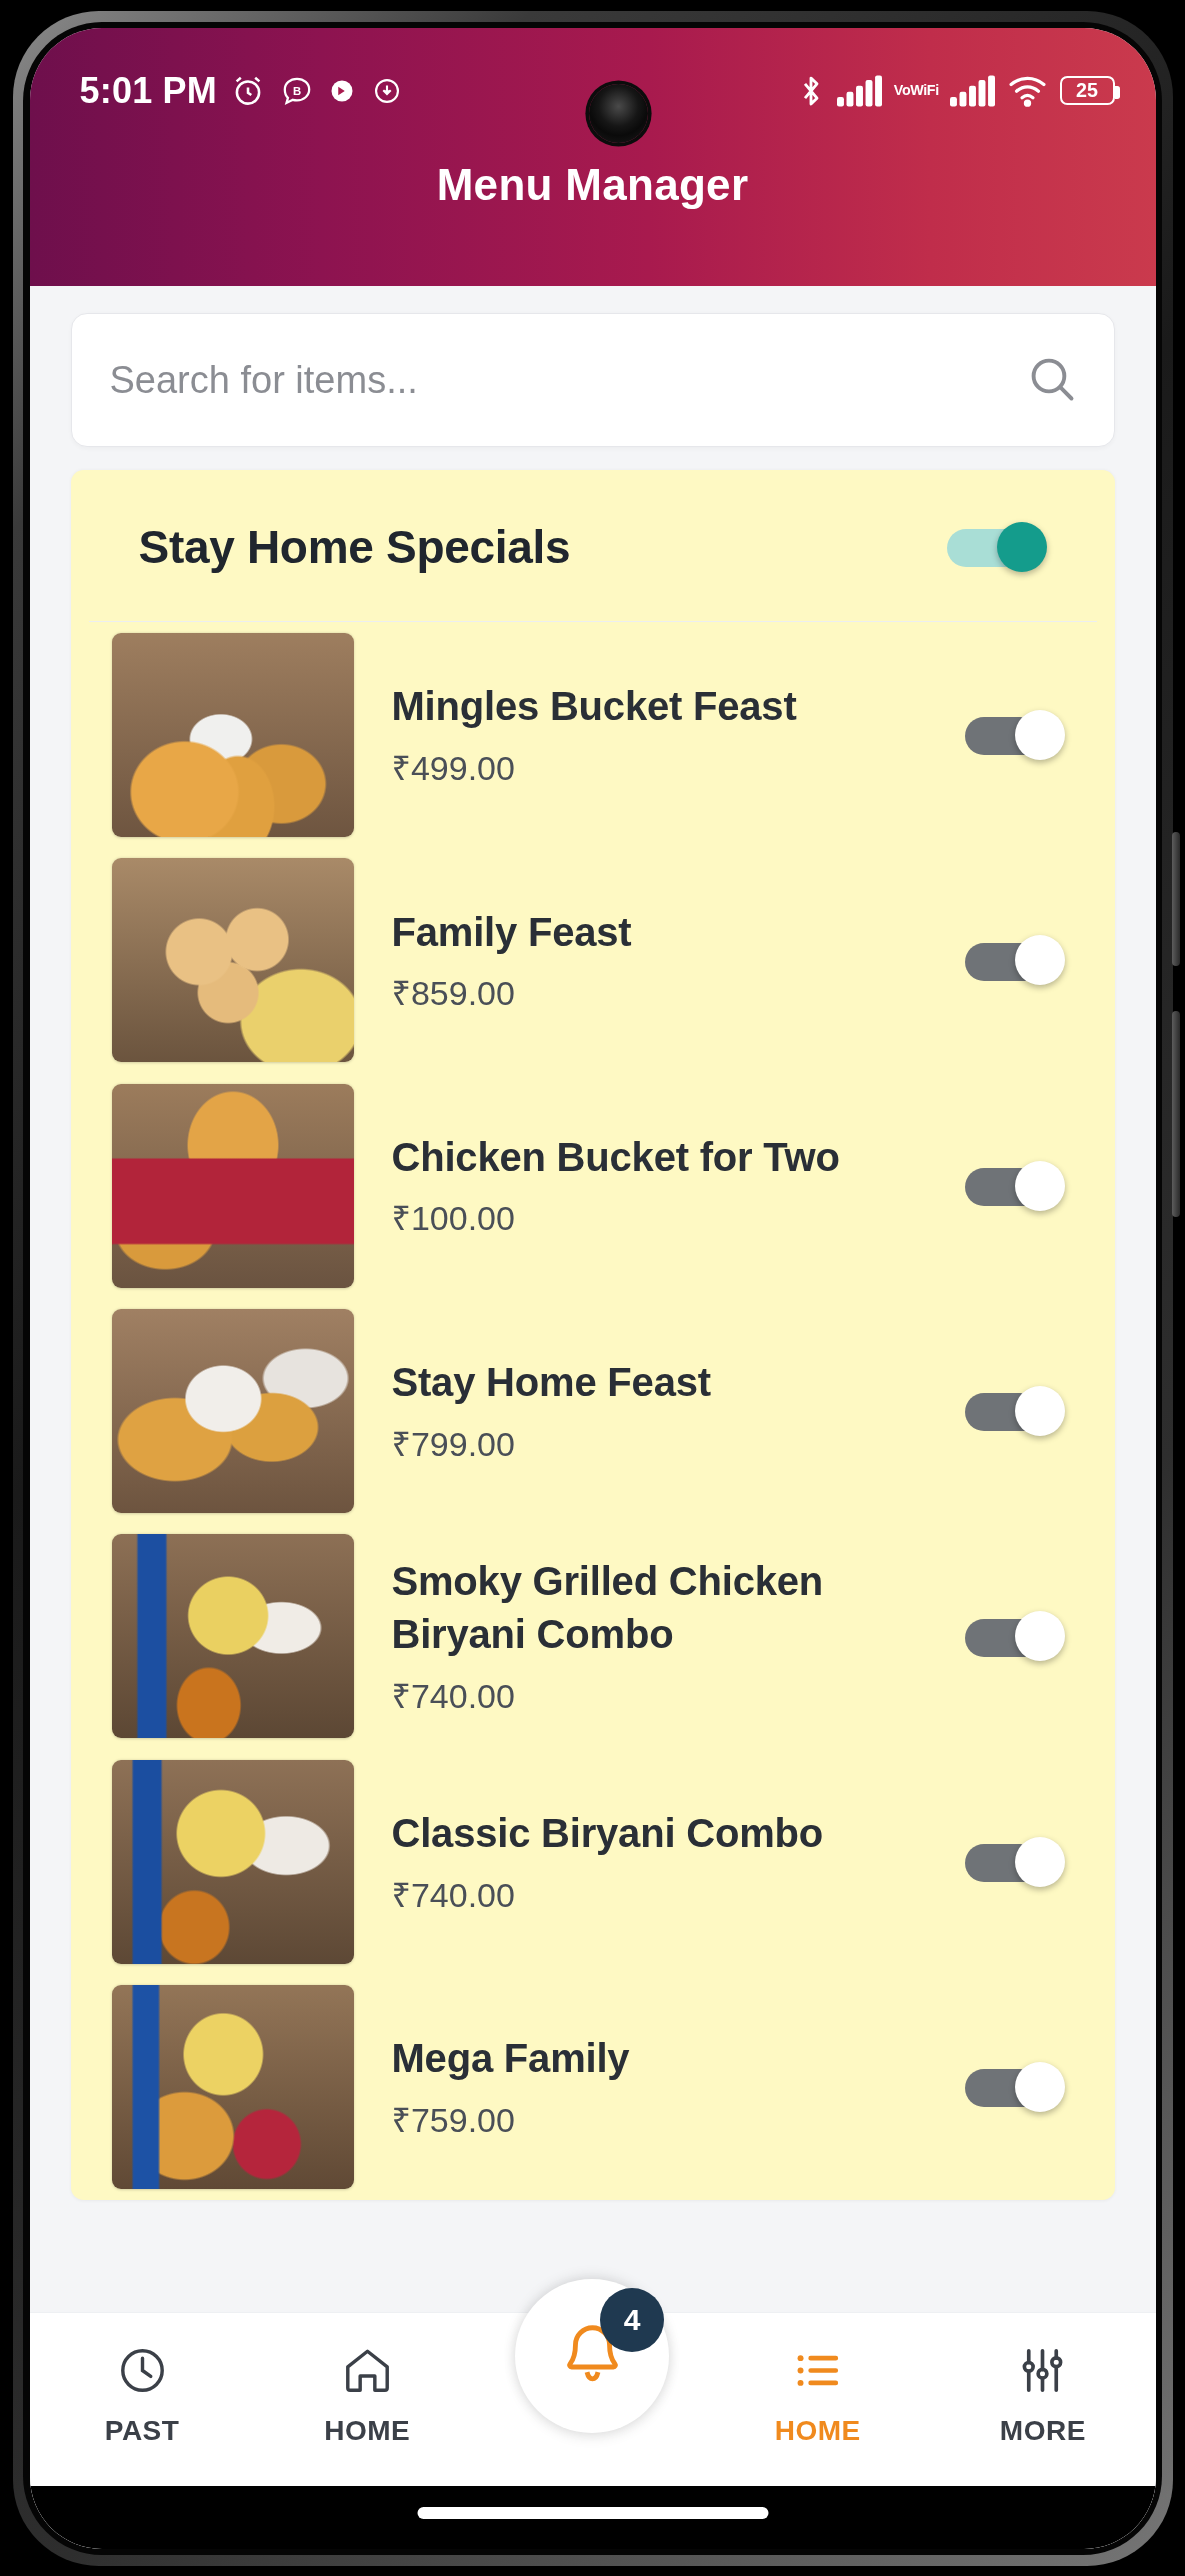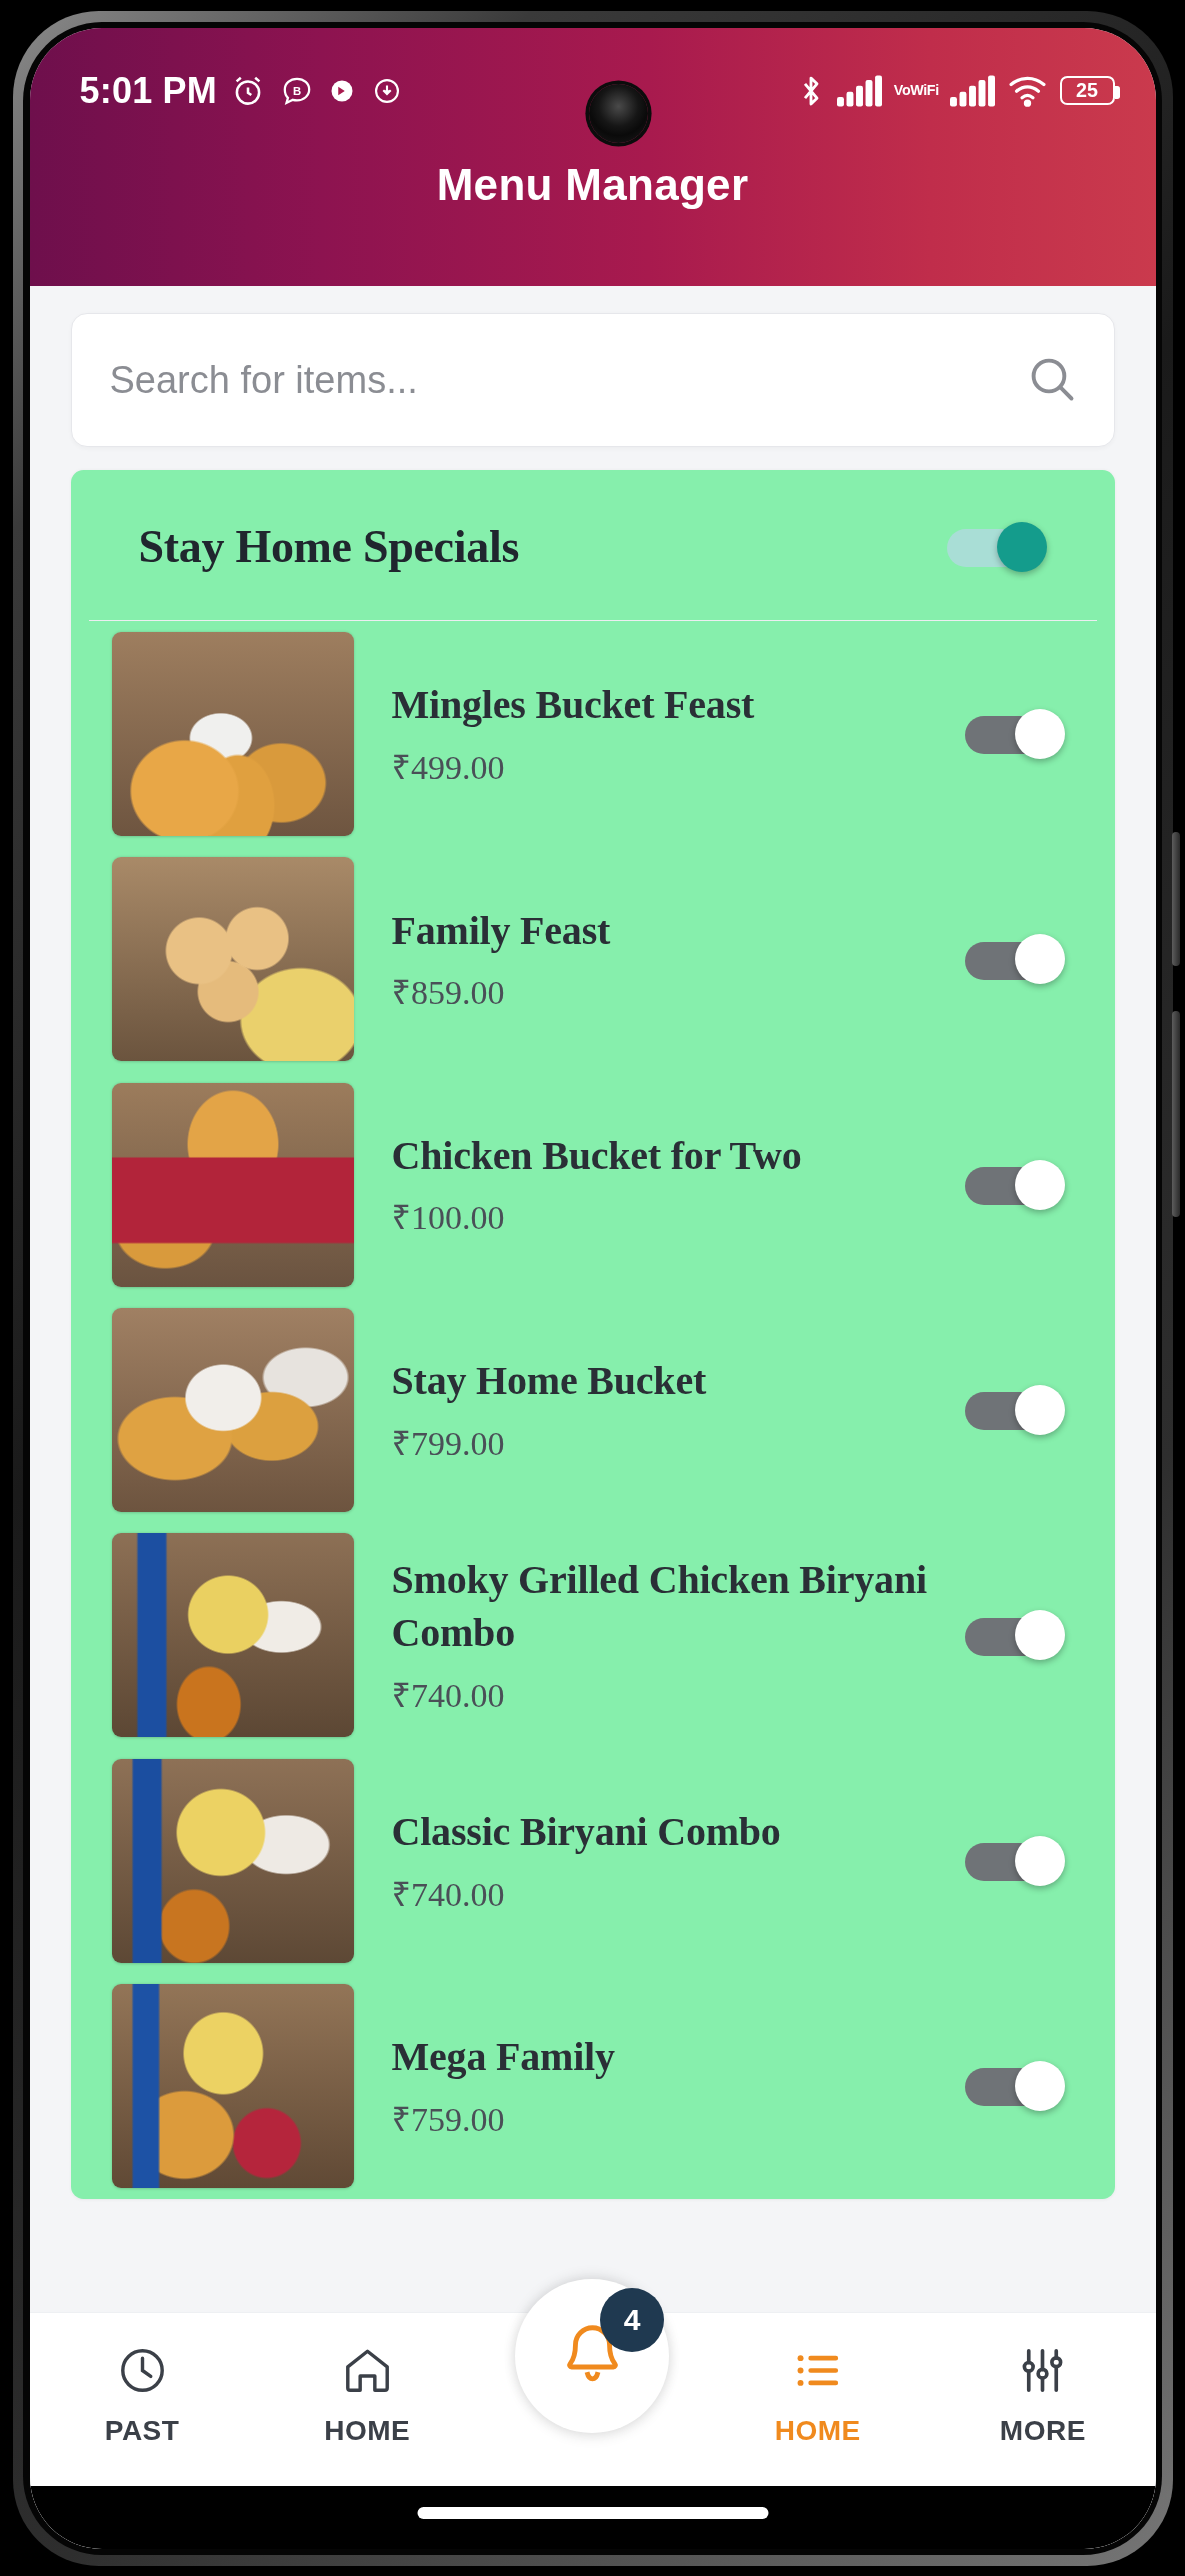--- a/index.html
+++ b/index.html
@@ -78,23 +78,22 @@
     height:134px; background:#fff; border:1.8px solid #e6e7eb; border-radius:16px;
     padding:0 36px 0 38px; box-shadow:0 1.8px 4.5px rgba(0,0,0,.03);
   }
   .search-input{
     border:none; outline:none; background:transparent; flex:1;
     font-family:"Liberation Sans", sans-serif; font-size:38px; color:#8b8d93;
   }
   .search-input::placeholder{ color:#8b8d93; }
 
   .card{
-    margin:3.6px 41px 0 41px; background:#86efac; border-radius:12.5px;
+    margin:3.6px 41px 0 41px; background:#fef9c3; border-radius:12.5px;
     box-shadow:0 0.9px 3.6px rgba(0,0,0,.05);
-    font-family:Liberation Serif, serif;
   }
   .section-head{
     display:flex; align-items:center; justify-content:space-between;
     padding:50px 50px 47px 50px; border-bottom:1.8px solid #eceef1;
     margin:0 18px;
   }
   .section-title{ font-size:46px; font-weight:700; color:#20262e; letter-spacing:-0.3px; }
 
   
   .tgl{ position:relative; width:100px; height:50px; flex:0 0 auto; }
@@ -343,21 +342,21 @@
                 <div class="item-price">₹100.00</div>
               </div>
               <span class="tgl off">
                 <span class="track"></span>
                 <span class="knob"></span>
               </span>
             </div>
             <div class="item-row">
               <div class="thumb f4"></div>
               <div class="item-mid">
-                <div class="item-name">Stay Home Bucket</div>
+                <div class="item-name">Stay Home Feast</div>
                 <div class="item-price">₹799.00</div>
               </div>
               <span class="tgl off">
                 <span class="track"></span>
                 <span class="knob"></span>
               </span>
             </div>
             <div class="item-row">
               <div class="thumb f5"></div>
               <div class="item-mid">

